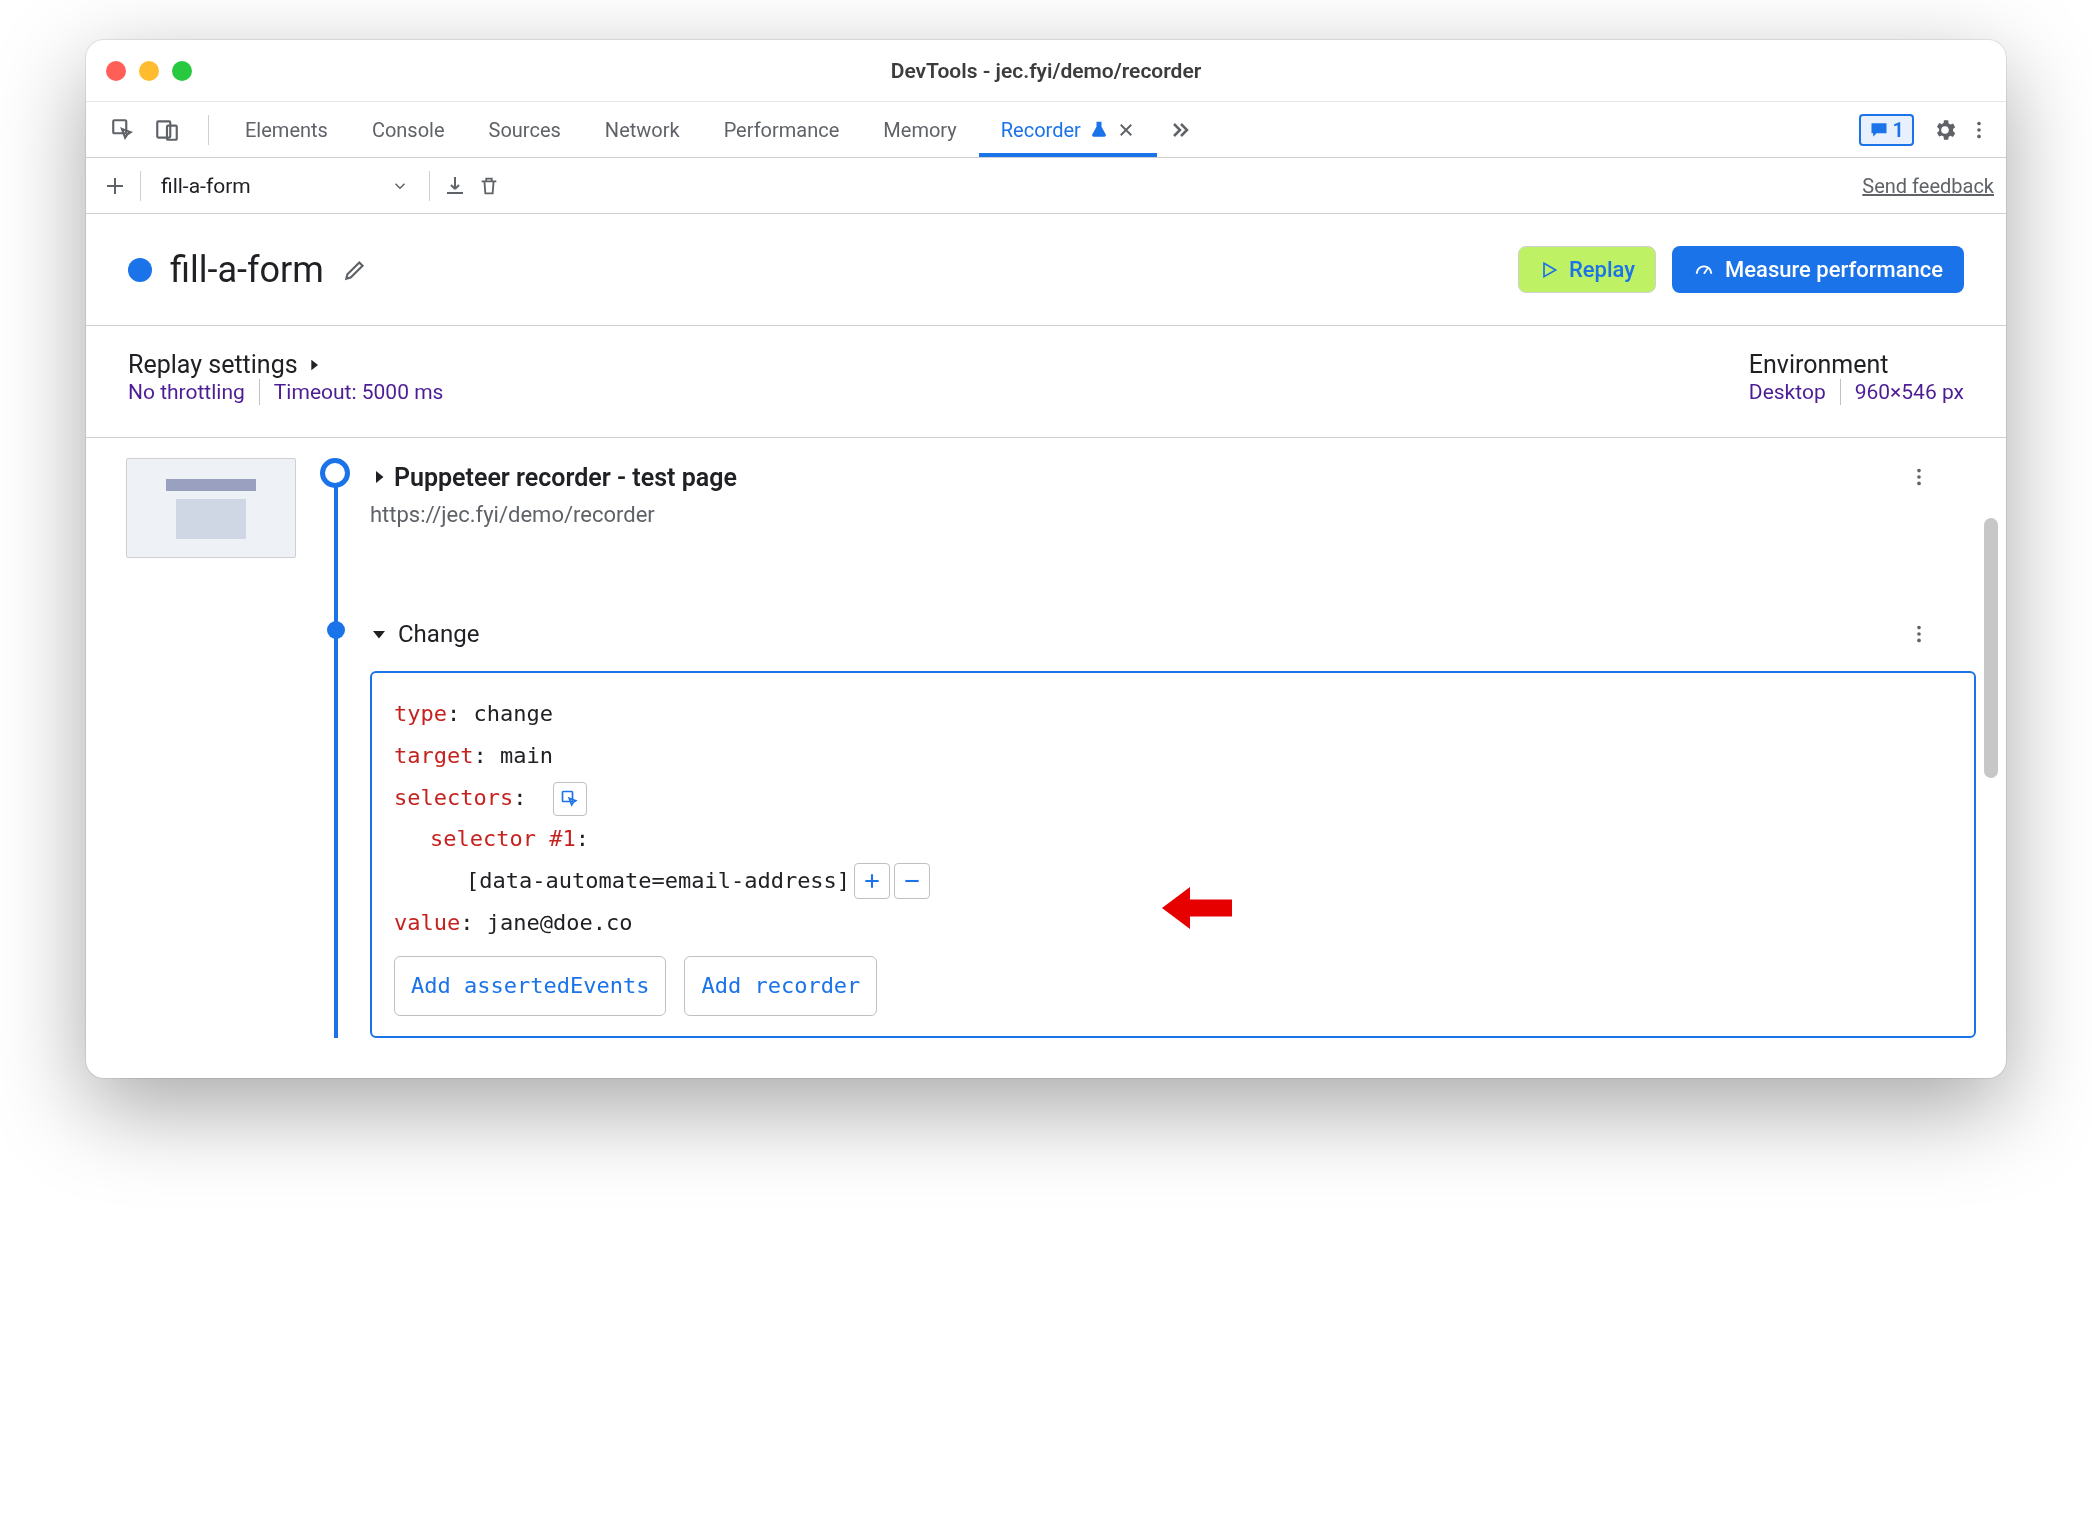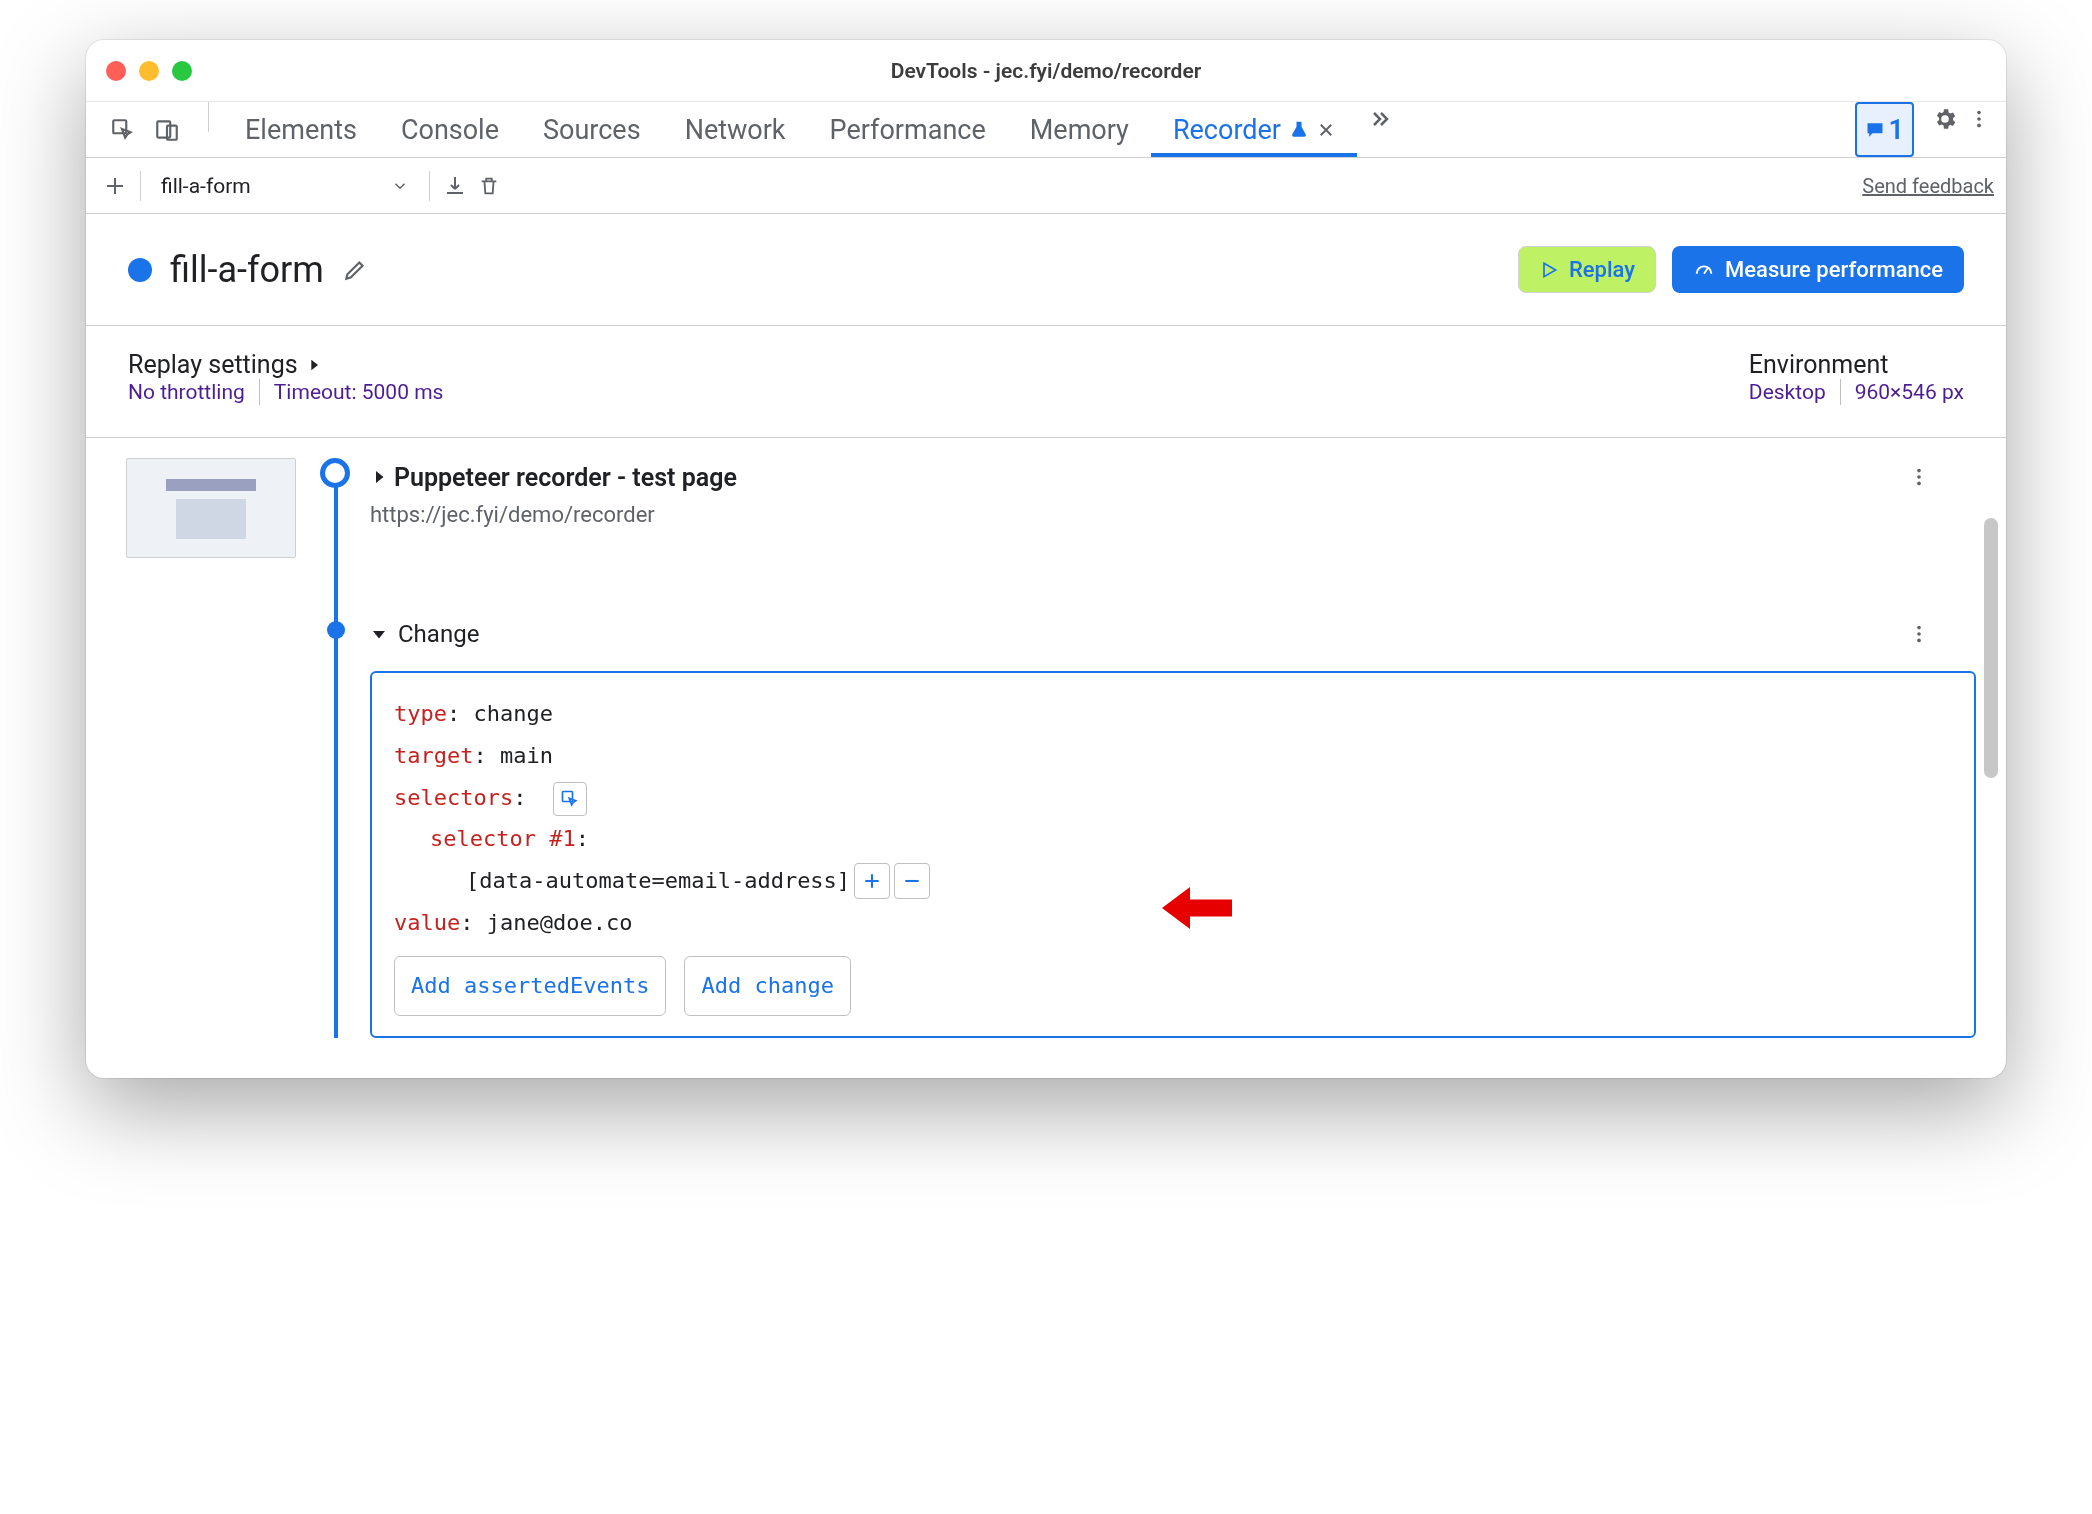--- a/index.html
+++ b/index.html
@@ -34,23 +34,23 @@
 .dot { width: 20px; height: 20px; border-radius: 50%; }
 .dot.red { background: #ff5f57; }
 .dot.yellow { background: #febc2e; }
 .dot.green { background: #28c840; }
 .title-text {
   position: absolute; left: 0; right: 0; text-align: center;
   font-size: 21px; font-weight: 600; color: #3c3c3c;
 }
 
 .tabbar {
-  display: flex; height: 56px;
+  display: flex; align-items: center; height: 56px;
   border-bottom: 1px solid #d0d0d0; padding: 0 10px;
-  font-size: 27px; color: #5f6368;
+  font-size: 20px; color: #5f6368;
 }
 .tabbar .leading { display: flex; align-items: center; gap: 10px; padding: 0 10px; }
 .divider { width: 1px; height: 30px; background: #d0d0d0; margin: 0 14px; }
 .tab { padding: 0 22px; height: 100%; display: flex; align-items: center; cursor: pointer; position: relative; gap: 8px; }
 .tab.active { color: #1a73e8; }
 .tab.active::after { content:""; position:absolute; left:0; right:0; bottom:0; height:4px; background:#1a73e8; }
 .tabbar .spacer { flex: 1; }
 .badge-box { display:flex; align-items:center; gap:4px; border:2px solid #1a73e8; background:#e8f0fe; color:#1a73e8; border-radius:4px; padding:2px 8px; font-weight:600; }
 .icon-btn { width:34px; height:34px; display:flex; align-items:center; justify-content:center; color:#5f6368; cursor:pointer; }
 
@@ -371,21 +371,21 @@
                   <path d="M4 12h16"></path>
                 </svg>
             </span>
           </div>
           <div>
             <span class="k">value</span>:
             <span>jane@doe.co</span>
           </div>
           <div class="chip-row">
             <span class="chip">Add assertedEvents</span>
-            <span class="chip">Add change</span>
+            <span class="chip">Add recorder</span>
           </div>
 
           <div class="arrow" style="left:790px; top:210px">
             <svg viewBox="0 0 100 60">
                 <path fill="#e60000" d="M0 30 L40 0 L40 18 L100 18 L100 42 L40 42 L40 60 Z"></path>
               </svg>
           </div>
         </div>
       </div>
     </div>

